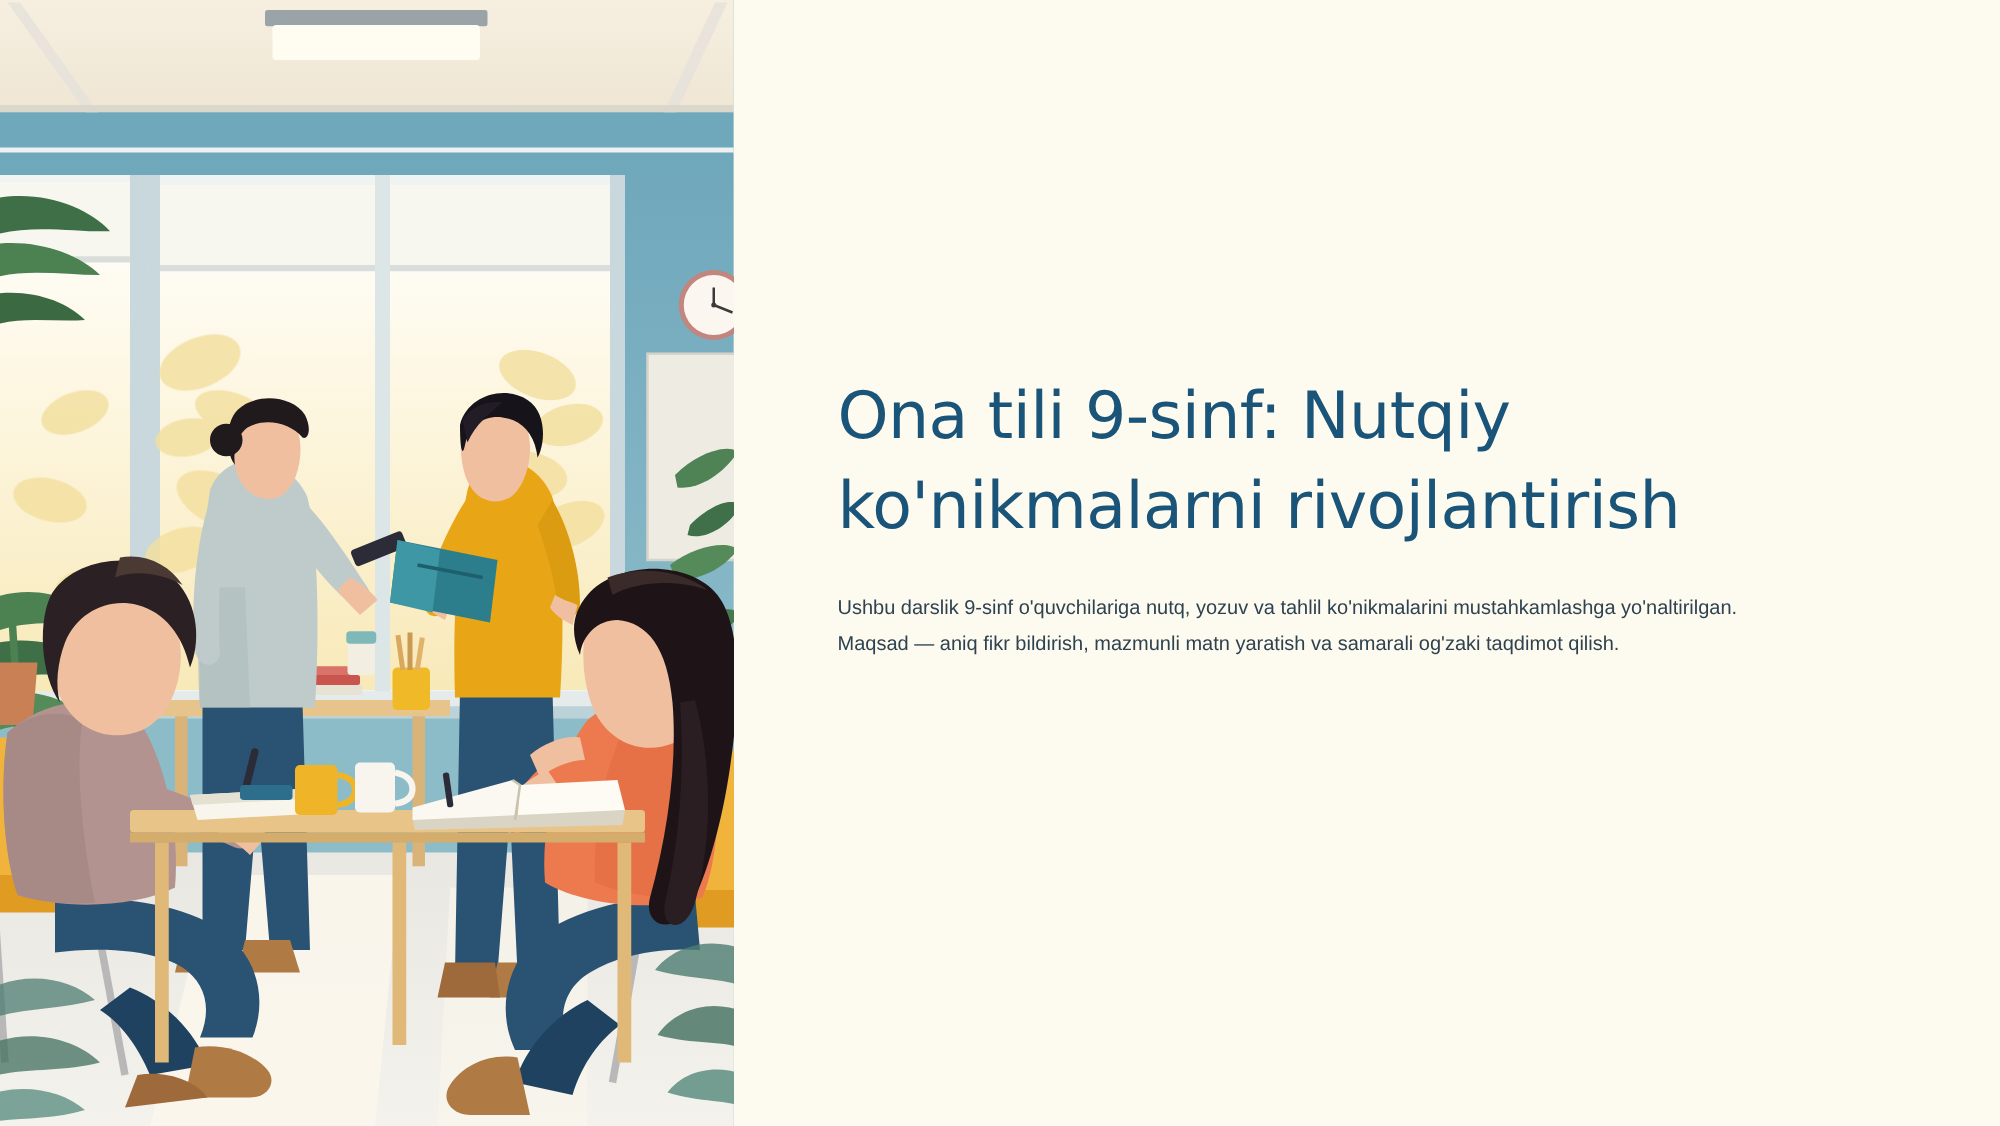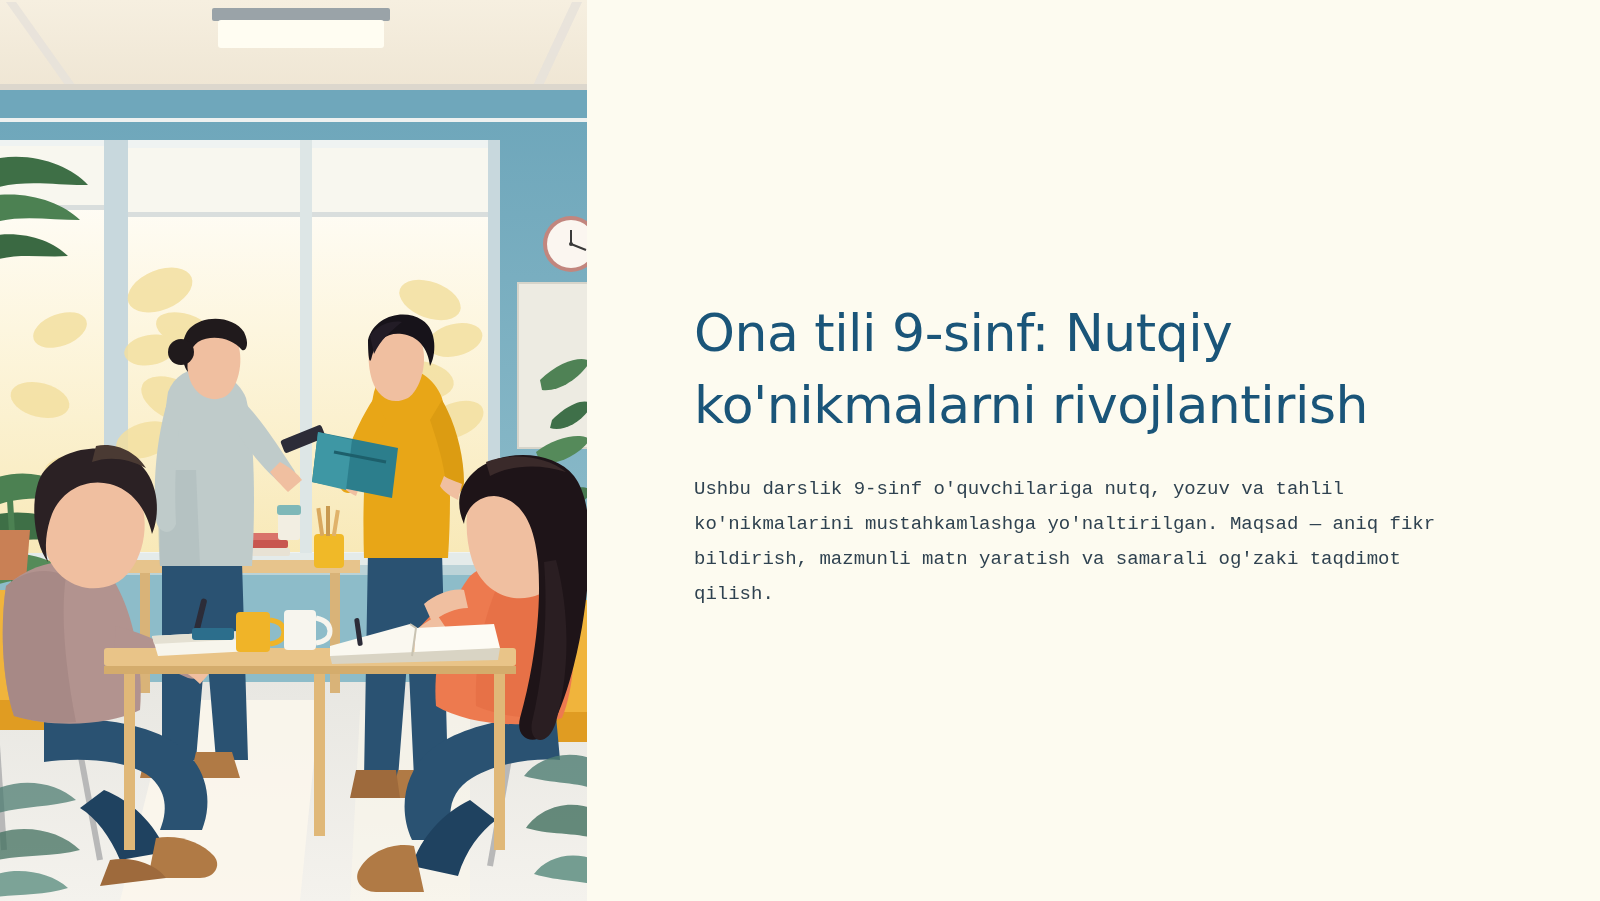--- a/index.html
+++ b/index.html
@@ -25,40 +25,39 @@
     flex:0 0 587px;
   }
   .ill-svg { display:block; width:587px; height:901px; }
 
   
   .content {
     position:relative;
     flex:1 1 auto;
     height:867px;
     background:#FDFBF0;
-    margin-left:24px;
   }
   .text-block {
     position:absolute;
     left:83px;
     top:298px;
     width:790px;
   }
   .title {
     font-family:"DejaVu Sans", sans-serif;
     font-size:52px;
     line-height:1.38;
     font-weight:400;
     letter-spacing:-0.5px;
     color:#1A5579;
     margin-bottom:30px;
   }
   .subtitle {
-    font-family:Liberation Mono, monospace;
-    font-size:19px;
+    font-family:Liberation Sans, sans-serif;
+    font-size:16px;
     line-height:1.86;
     font-weight:400;
     color:#2F4250;
     max-width:770px;
   }
 </style>
 </head>
 <body>
 
 <div class="slide">

